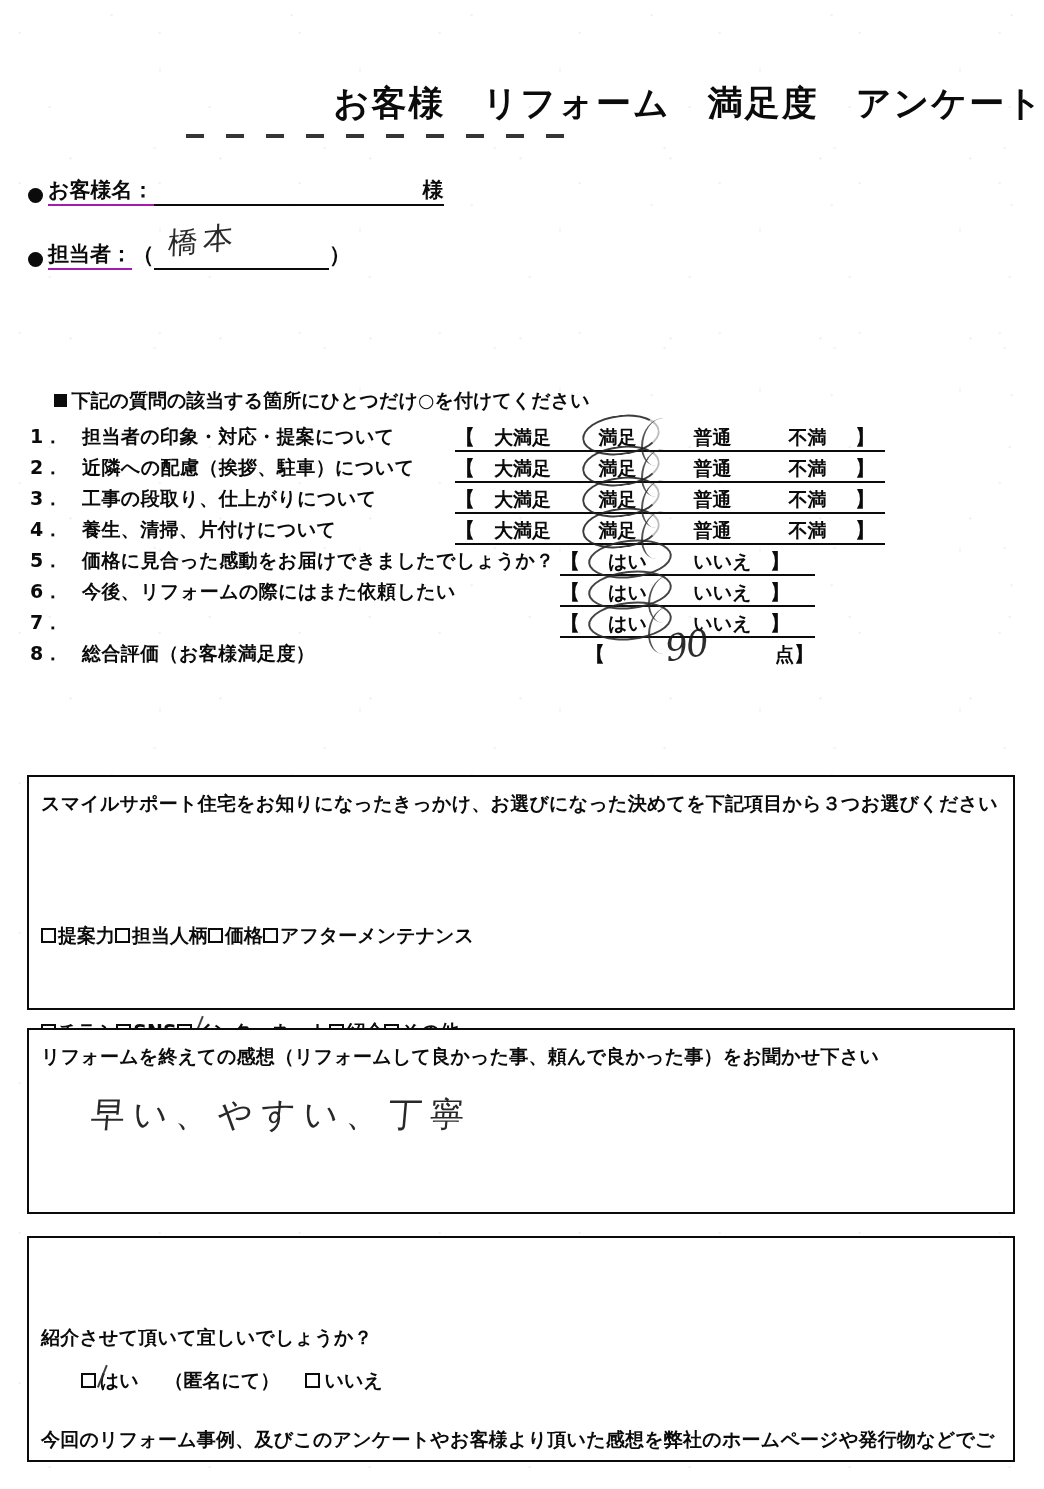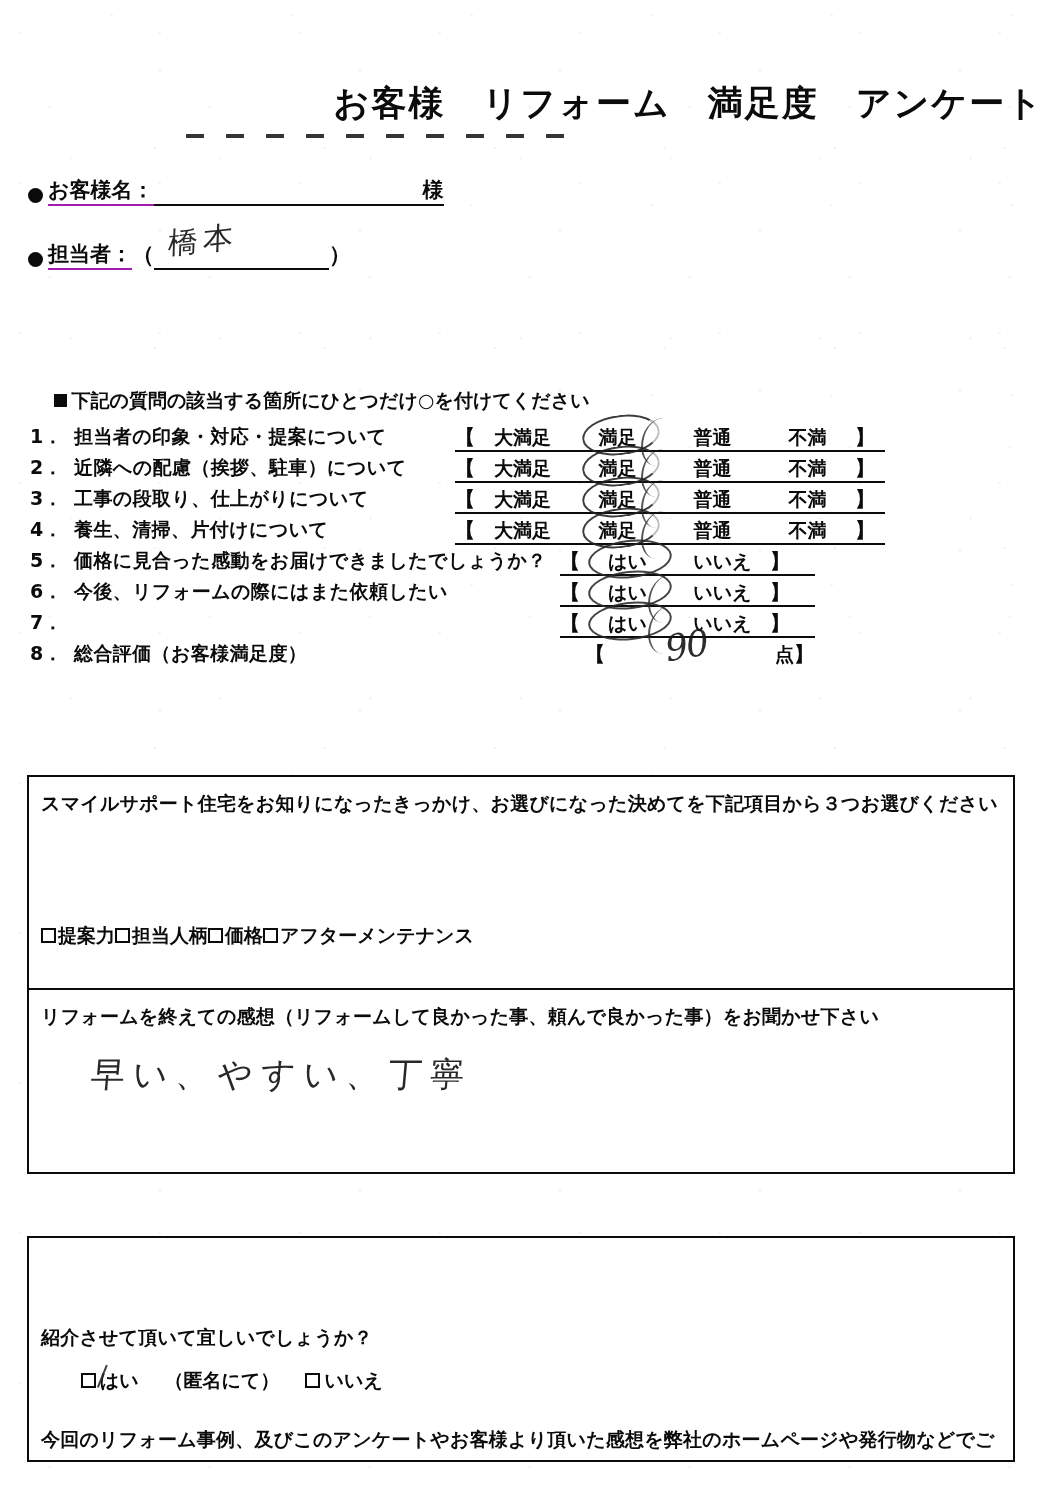--- a/index.html
+++ b/index.html
@@ -145,20 +145,21 @@
   .q-num {
     width: 44px;
     flex: 0 0 44px;
     font-size: 19px;
     font-weight: 700;
   }
   .q-text {
     flex: 0 0 auto;
     font-weight: 700;
     letter-spacing: .4px;
+    margin-left: 8px;
   }
   .q-ans {
     position: absolute;
     left: 425px;
     top: 0;
     width: 430px;
     height: 26px;
     border-bottom: 2px solid #0b0b0b;
     font-weight: 700;
     font-size: 19px;
@@ -218,21 +219,21 @@
   }
 
   
   .box {
     position: absolute;
     border: 2px solid #0b0b0b;
     box-sizing: border-box;
     background: #fff;
   }
   #box-howknown { left: 27px; top: 775px; width: 988px; height: 235px; }
-  #box-impression { left: 27px; top: 988px; width: 988px; height: 186px; }
+  #box-impression { left: 27px; top: 1028px; width: 988px; height: 186px; }
   #box-publish   { left: 27px; top: 1236px; width: 988px; height: 226px; }
 
   .box-title {
     position: absolute;
     left: 12px;
     top: 14px;
     font-size: 19px;
     font-weight: 700;
     white-space: pre;
     letter-spacing: .2px;

